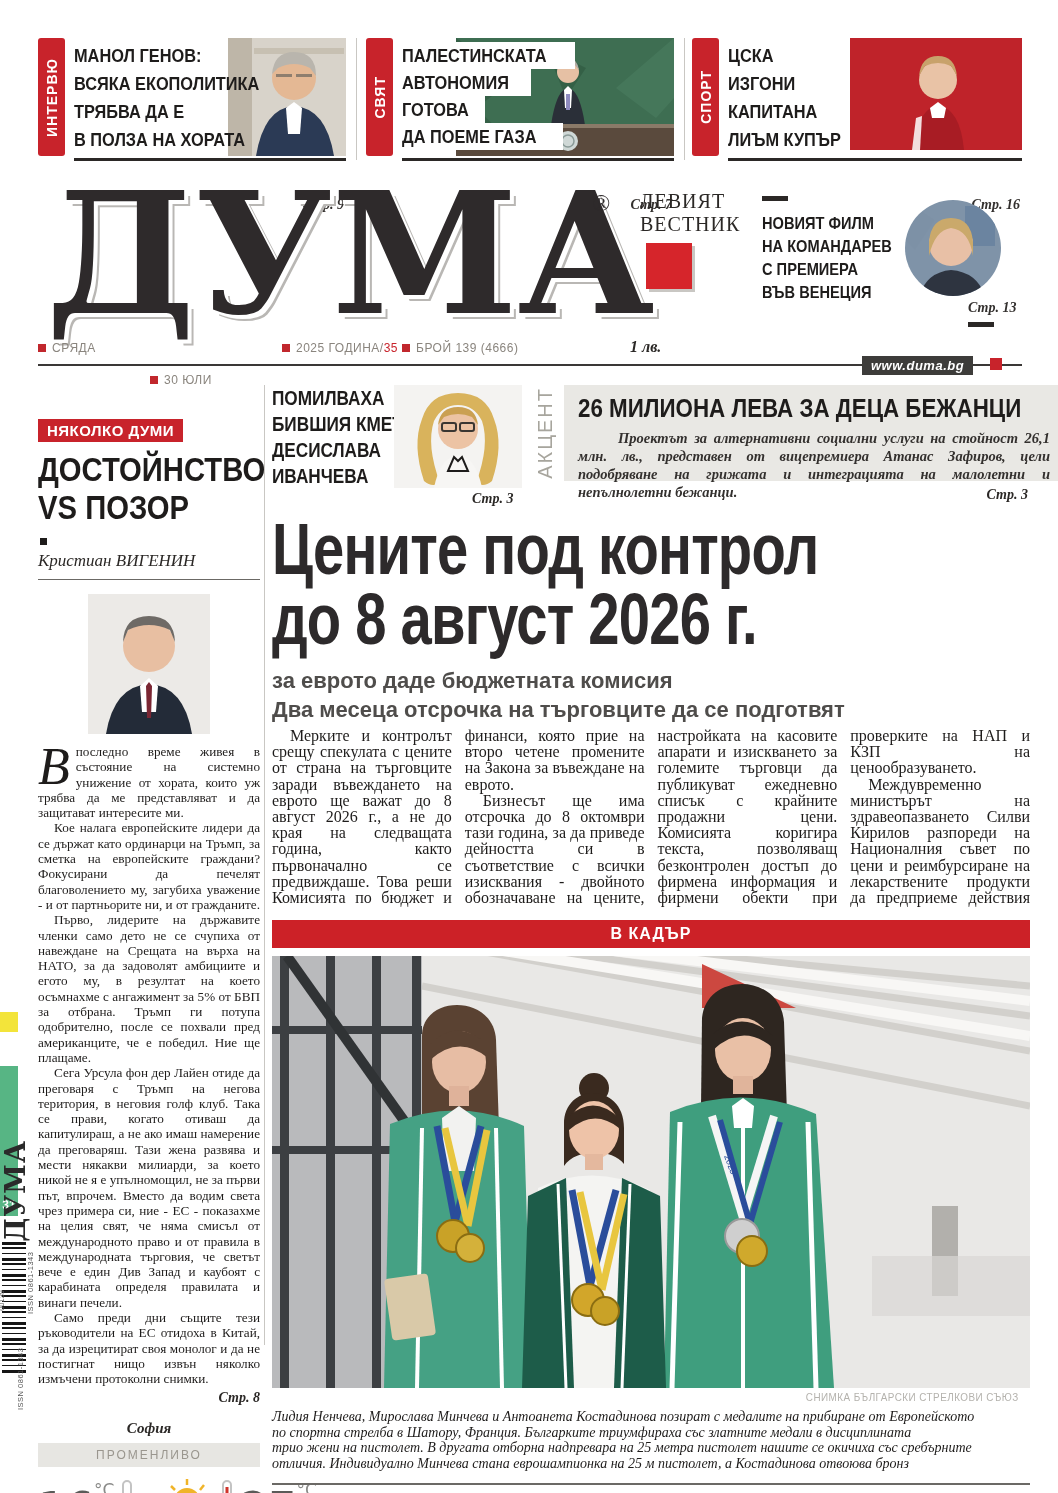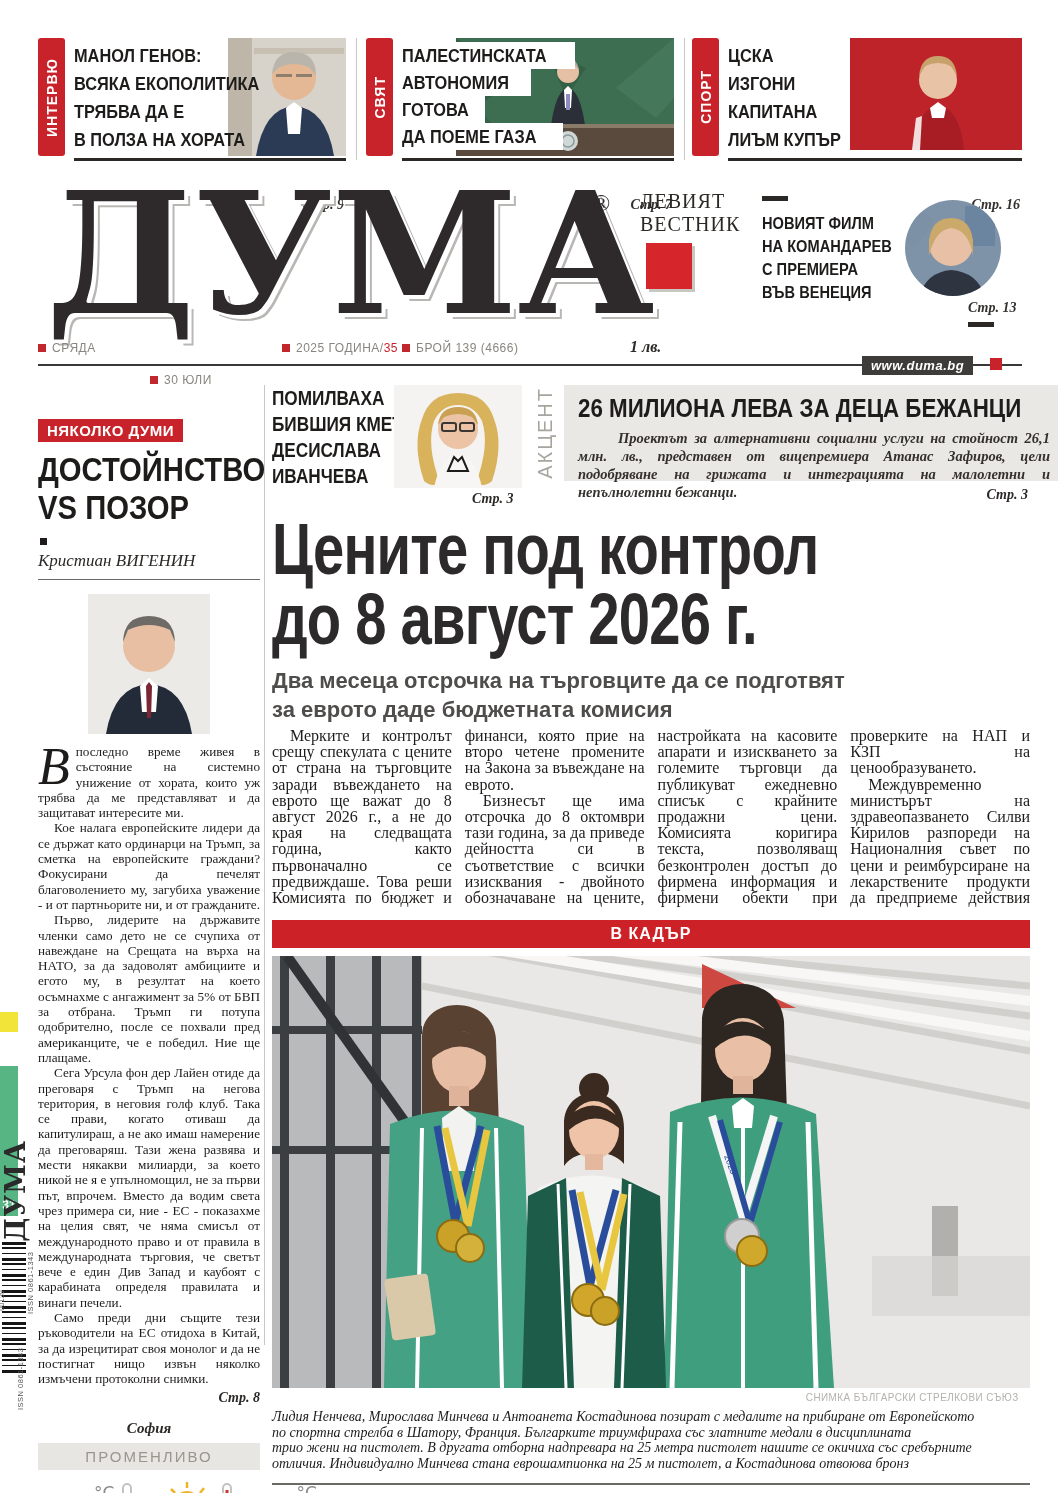--- a/index.html
+++ b/index.html
@@ -64,21 +64,21 @@
   .opbody{margin-top:10px;font-family:"Liberation Serif",serif;font-size:13.2px;line-height:15.3px;
           text-align:justify;color:#1e1c1b;}
   .opbody p{margin:0;text-indent:16px;}
   .opbody p.first{text-indent:0;}
   .dropcap{float:left;font-family:"Liberation Serif",serif;font-style:italic;font-size:52px;
            line-height:42px;padding:2px 6px 0 0;color:#1e1c1b;}
   .oppage{margin-top:4px;text-align:right;font-family:"Liberation Serif",serif;font-style:italic;
           font-weight:700;font-size:14px;}
   .city{margin-top:14px;text-align:center;font-family:"Liberation Serif",serif;font-style:italic;
         font-weight:700;font-size:15px;}
-  .cond-box{margin-top:6px;background:#e7e6e2;color:#9a968e;font-size:15px;letter-spacing:2px;
+  .cond-box{margin-top:6px;background:#e7e6e2;color:#9a968e;font-size:12px;letter-spacing:2px;
             text-align:center;padding:5px 0;}
   .weather{margin-top:10px;display:flex;align-items:center;justify-content:space-between;}
   .temp{font-family:"DejaVu Sans",sans-serif;font-size:44px;color:#5a5a58;line-height:1;}
   .temp .deg{font-size:17px;vertical-align:28px;color:#8a8a88;}
 
   .coldiv{position:absolute;left:264px;top:385px;width:1px;height:960px;background:#c9c7c3;}
 
   
   .maincol{position:absolute;left:272px;top:385px;width:758px;}
   .row2{position:relative;height:125px;}
@@ -375,22 +375,22 @@
         <div class="akc-text"><span class="ind"></span><span>Проектът за алтернативни социални услуги на стойност 26,1 млн. лв., представен от вицепремиера Атанас Зафиров, цели подобряване на грижата и интеграцията на малолетни и непълнолетни бежанци.</span></div>
       </div>
       <div class="akc-page">Стр. 3</div>
     </div>
 
     <div class="mainhl">
       <div class="hl"><span class="cond">Цените под контрол</span></div>
       <div class="hl"><span class="cond">до 8 август 2026 г.</span></div>
     </div>
     <div class="subhead">
+      <div>за еврото даде бюджетната комисия</div>
       <div>Два месеца отсрочка на търговците да се подготвят</div>
-      <div>за еврото даде бюджетната комисия</div>
     </div>
 
     <div class="artcols">
       <p>Мерките и контролът срещу спекулата с цените от страна на търговците заради въвеждането на еврото ще важат до 8 август 2026 г., а не до края на следващата година, както първоначално се предвиждаше. Това реши Комисията по бюджет и финанси, която прие на второ четене промените на Закона за въвеждане на еврото.</p>
       <p>Бизнесът ще има отсрочка до 8 октомври тази година, за да приведе дейността си в съответствие с всички изисквания - двойното обозначаване на цените, настройката на касовите апарати и изискването за големите търговци да публикуват ежедневно списък с крайните продажни цени. Комисията коригира текста, позволяващ безконтролен достъп до фирмена информация и фирмени обекти при проверките на НАП и КЗП на ценообразуването.</p>
       <p>Междувременно министърът на здравеопазването Силви Кирилов разпореди на Националния съвет по цени и реимбурсиране на лекарствените продукти да предприеме действия за обявяване на цените на лекарствените продукти в евро. Максимално допустимите цени, превалутирани в евро, ще бъдат публикувани онлайн на 8 август, съобщиха от здравното министерство.</p>
 
     </div>
 
     <div class="vkadar">В КАДЪР</div>

